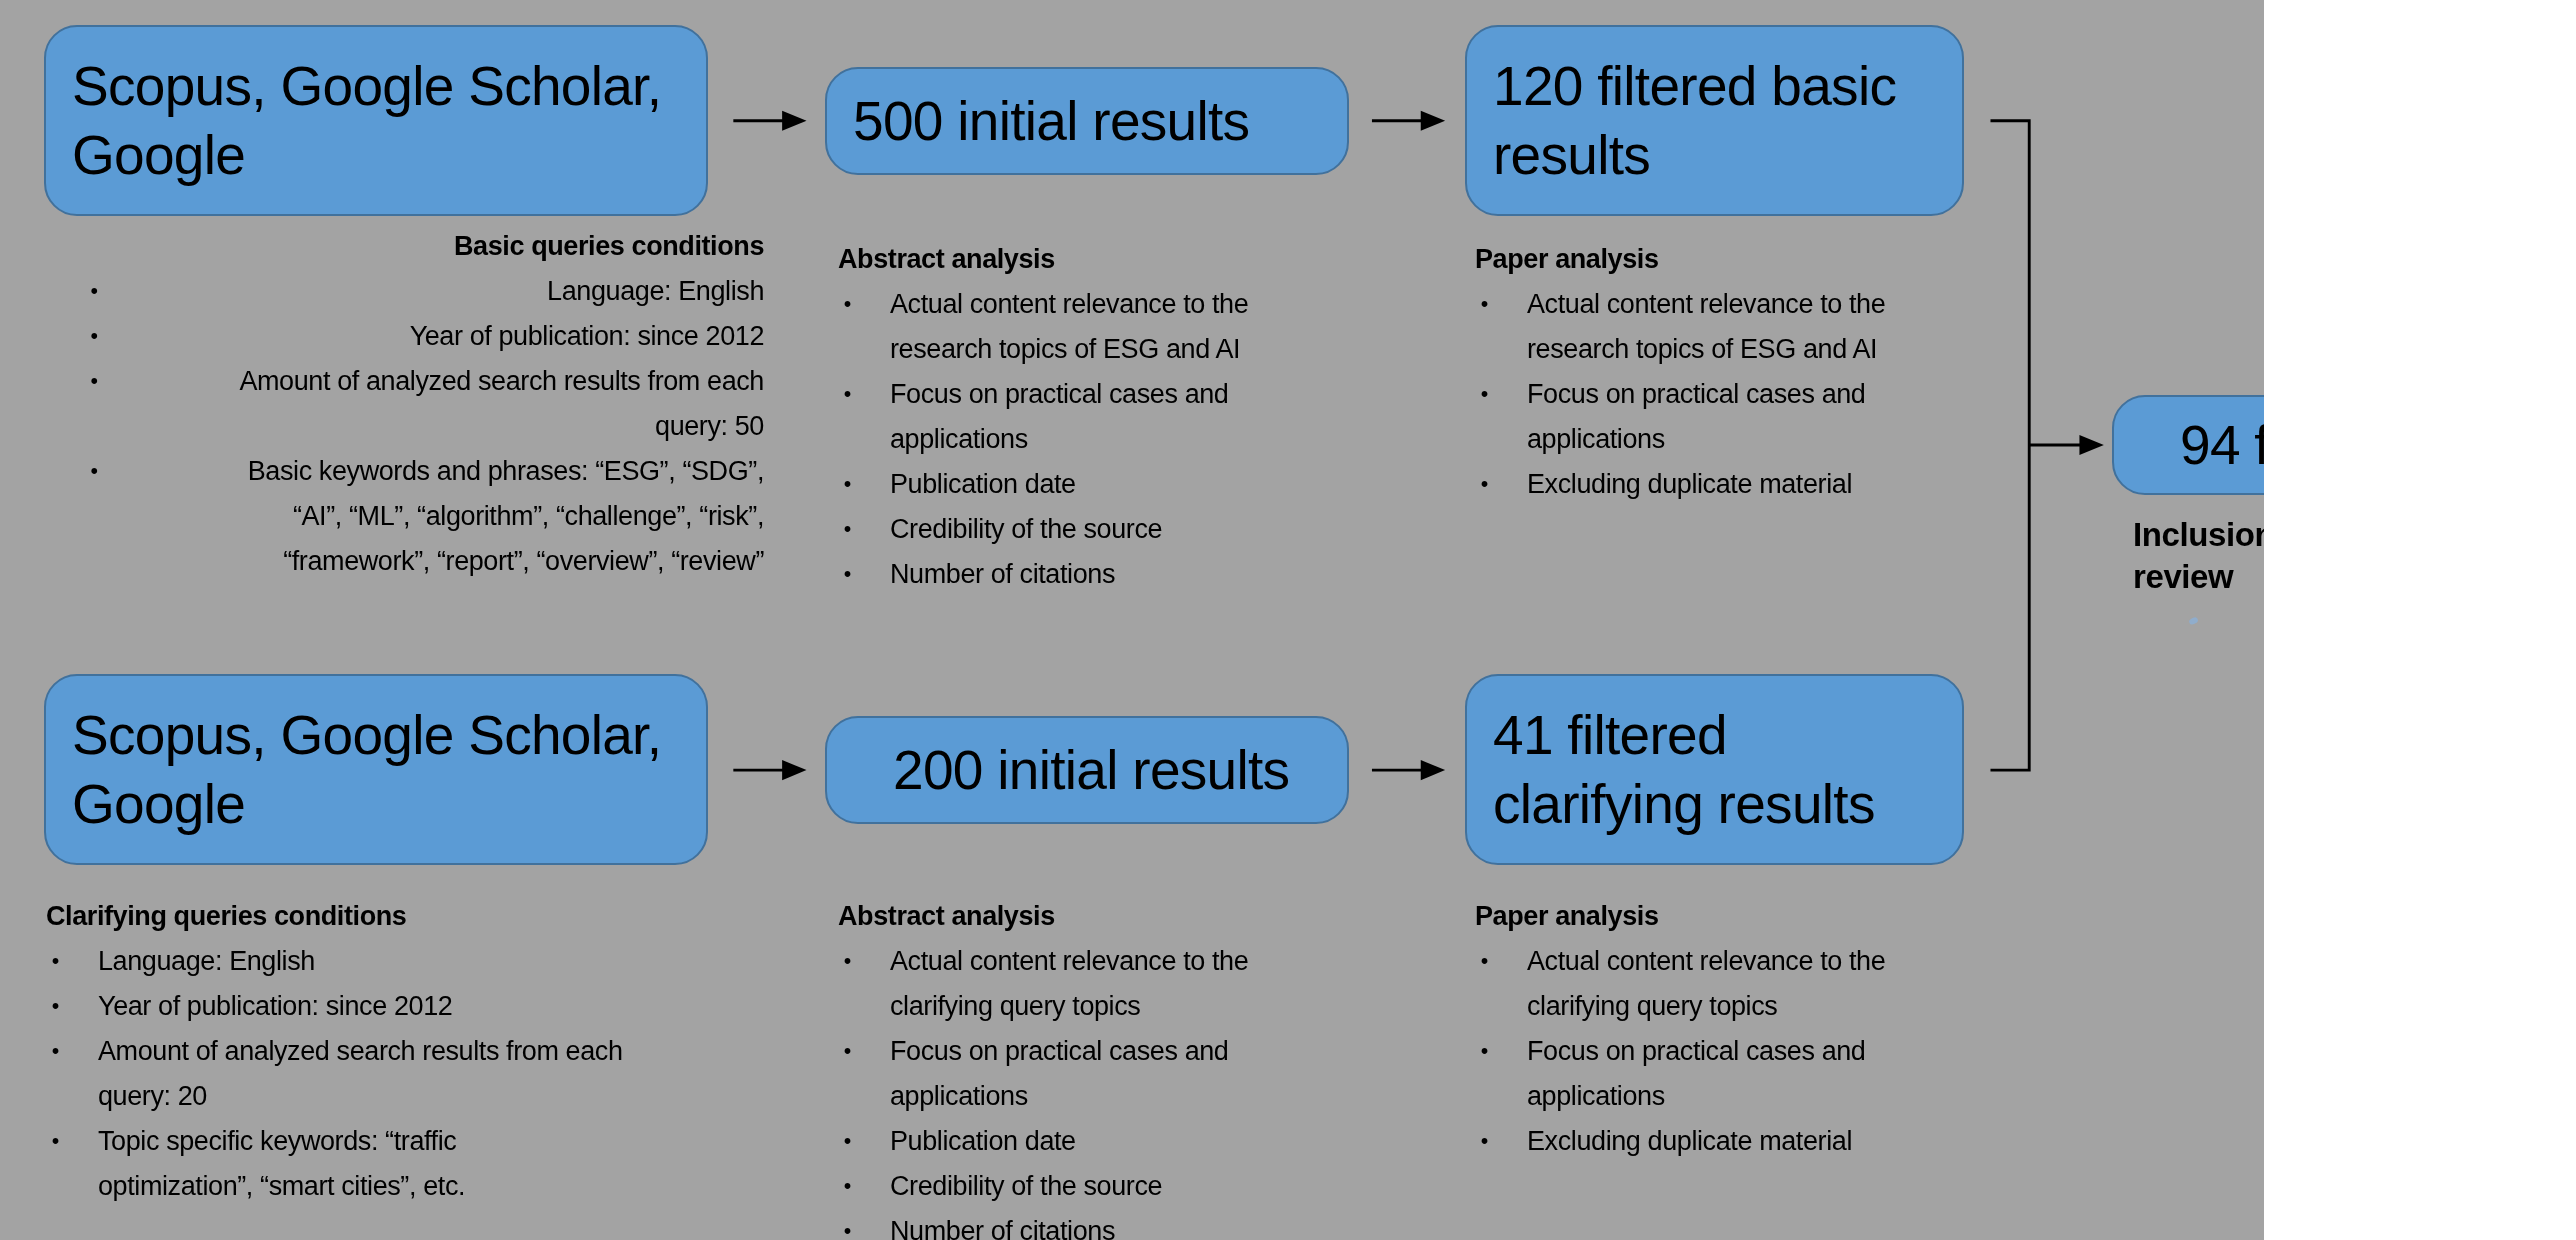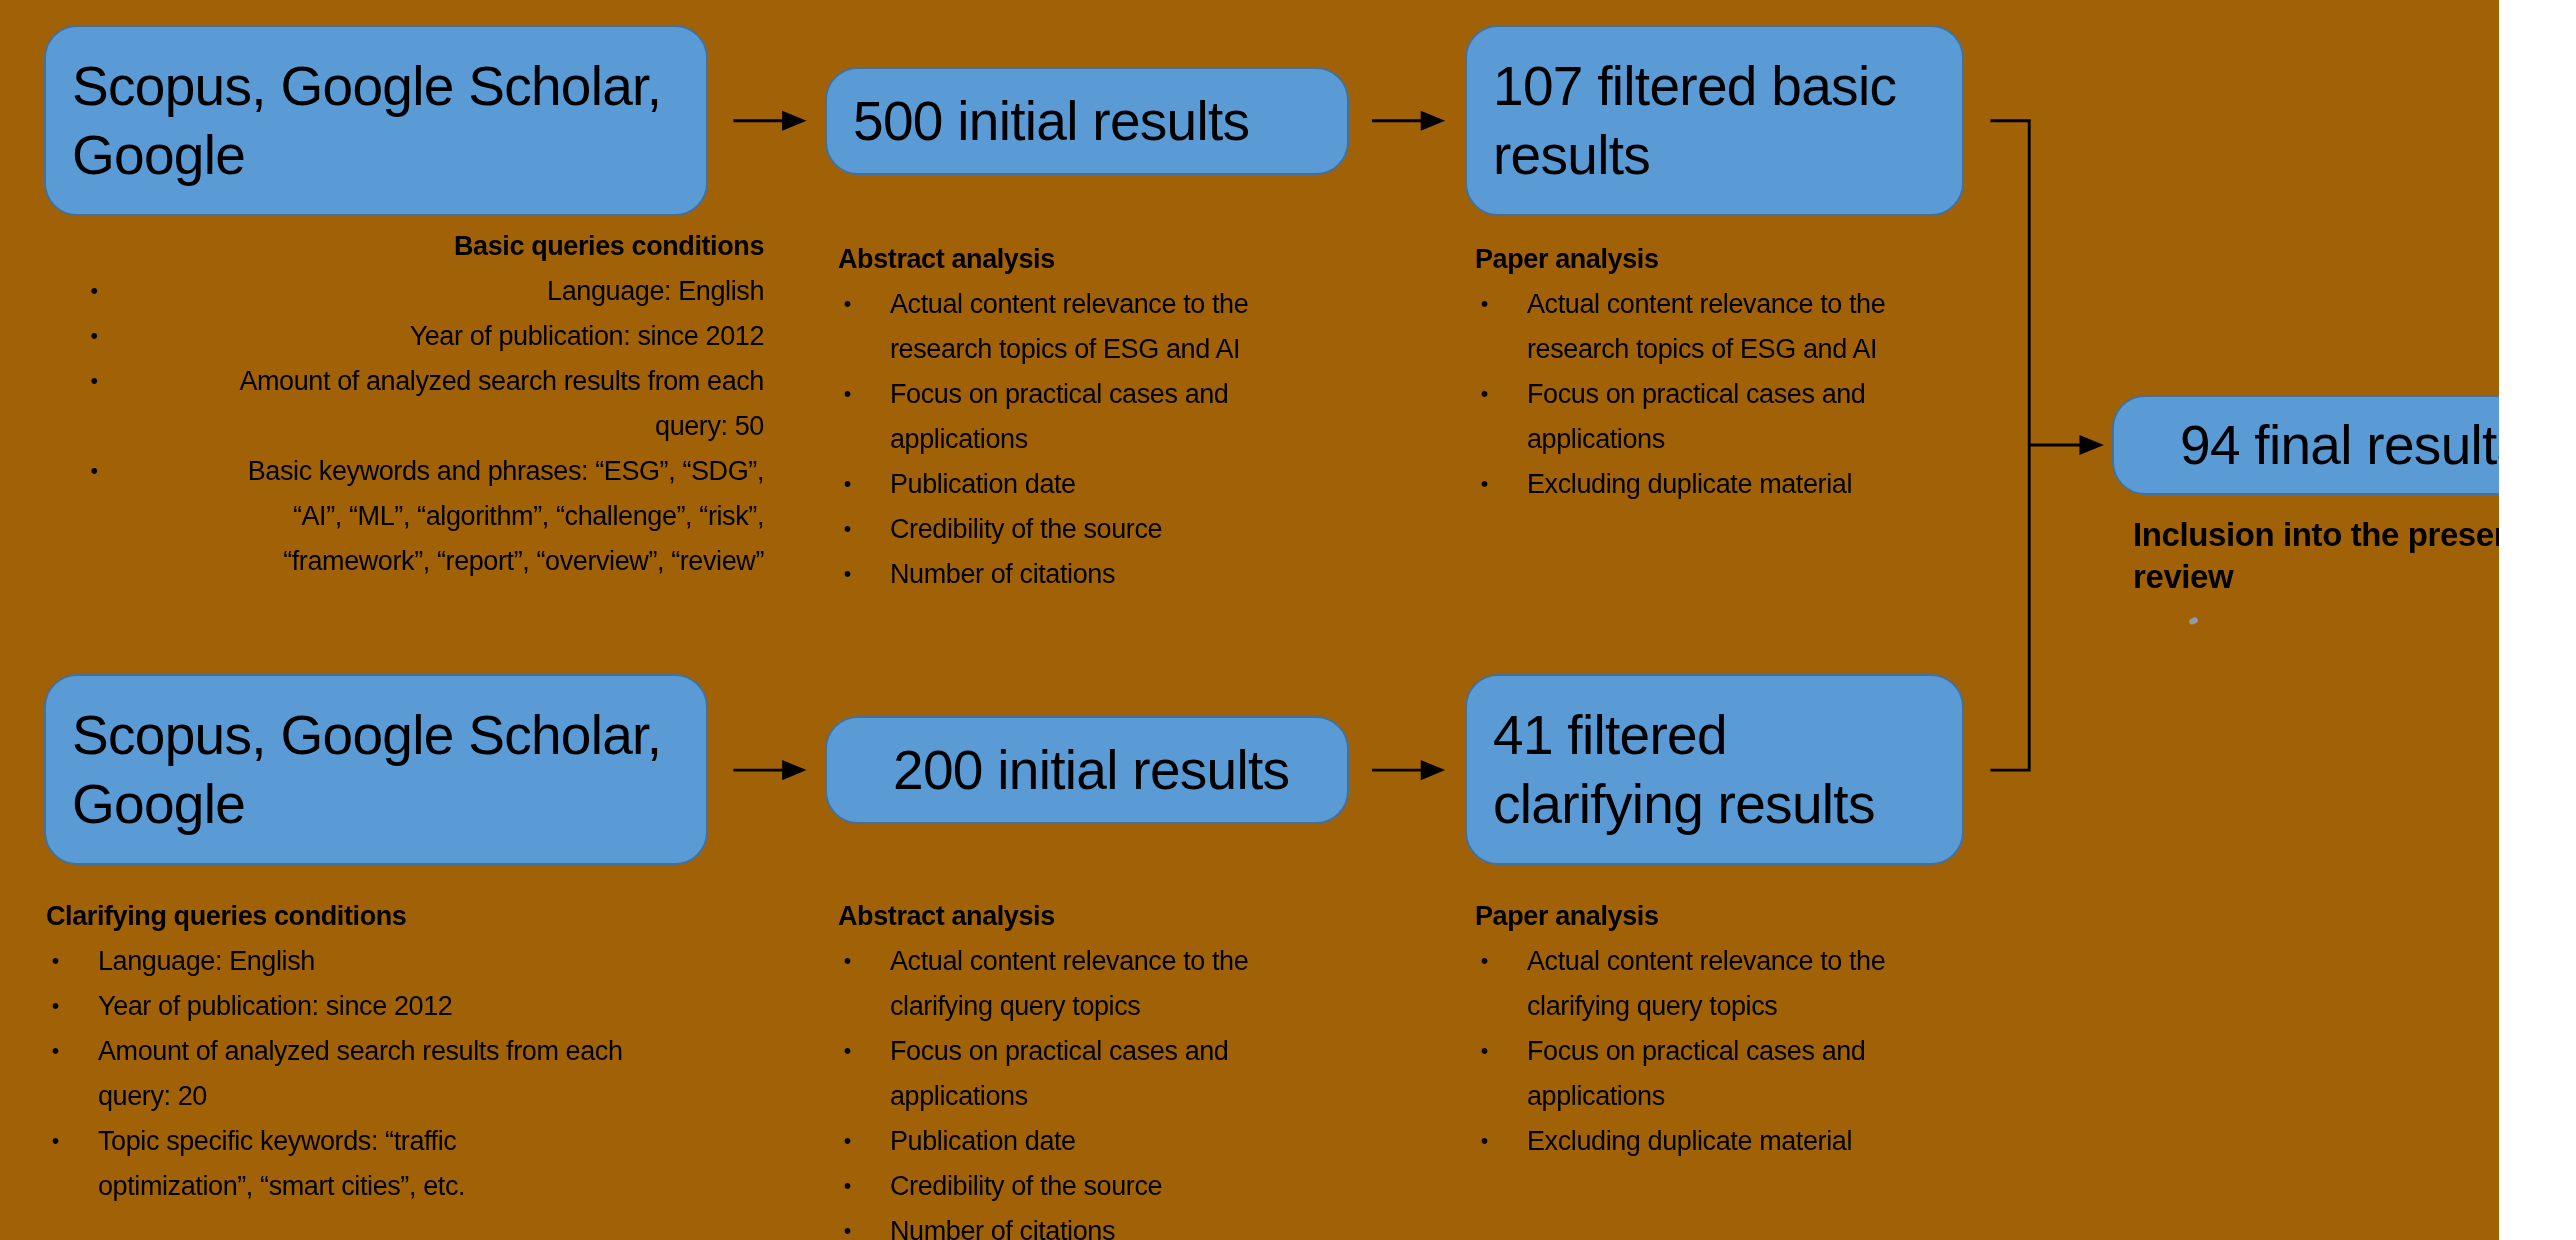--- a/index.html
+++ b/index.html
@@ -1,17 +1,17 @@
 <!DOCTYPE html>
 <html style="font-size:11.5px"><head>
 <meta charset="utf-8">
 <style>
   html,body{margin:0;padding:0;background:#ffffff;}
   body{font-family:"Liberation Sans","DejaVu Sans",sans-serif;color:#000;}
-  .canvas{position:relative;width:2499px;height:1241px;background:#a16207;overflow:hidden;}
+  .canvas{position:relative;width:2264px;height:1241px;background:#a3a3a3;overflow:hidden;}
 
   .node{
     position:absolute;
     background:#5B9BD5;
     border:2.9px solid #41719C;
     border-radius:33px;
     box-sizing:border-box;
     display:flex;
     align-items:center;
     color:#000;
@@ -96,21 +96,21 @@
   <div class="node" style="left:44px;top:25px;width:664px;height:191px;">
     <div class="box-label">Scopus, Google Scholar,
 Google</div>
   </div>
 
   <div class="node" style="left:825px;top:67px;width:524px;height:108px;">
     <div class="box-label">500 initial results</div>
   </div>
 
   <div class="node" style="left:1465px;top:25px;width:499px;height:191px;">
-    <div class="box-label">107 filtered basic
+    <div class="box-label">120 filtered basic
 results</div>
   </div>
 
   <div class="crit" style="left:46px;top:224px;width:718px;text-align:right;">
     <div class="list-heading">Basic queries conditions</div>
     <div class="li">
       <span class="dot">•</span>
       <span class="li-text">Language: English</span>
     </div>
     <div class="li">

